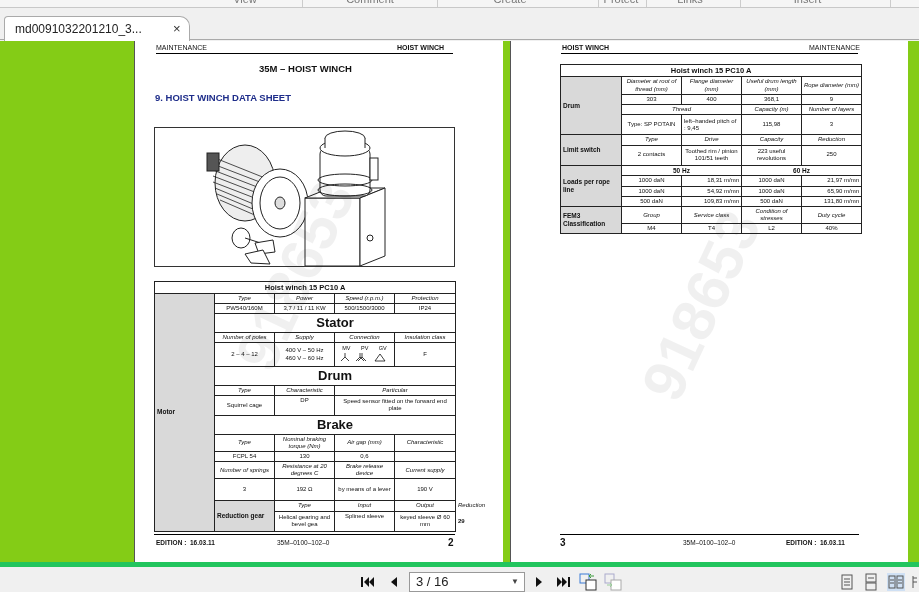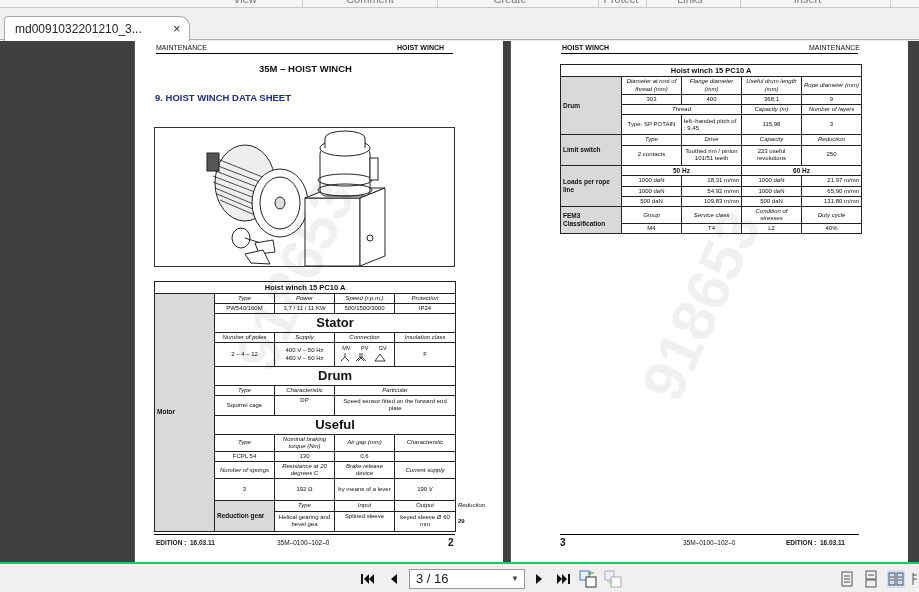--- a/index.html
+++ b/index.html
@@ -11,21 +11,21 @@
   .menubar .mi { position: absolute; top: -7px; font-size: 11px; color: #777; text-align: center; }
   .menubar .sep { position: absolute; top: 0; width: 1px; height: 8px; background: #ccc; }
 
   
   .tabbar { position: absolute; left: 0; top: 9px; width: 919px; height: 31px; background: #f0f0f0; border-bottom: 1px solid #aaa; }
   .doc-tab { position: absolute; left: 4px; top: 7px; width: 186px; height: 25px; background: #fff; border: 1px solid #aaa; border-bottom: none; border-radius: 4px 10px 0 0; }
   .doc-tab .title { position: absolute; left: 10px; top: 5px; font-size: 12px; color: #222; }
   .doc-tab .close { position: absolute; left: 168px; top: 4px; font-size: 13px; color: #333; cursor: pointer; }
 
   
-  .viewer { position: absolute; left: 0; top: 41px; width: 919px; height: 521px; background: #404040; overflow: hidden; text-decoration: underline; }
+  .viewer { position: absolute; left: 0; top: 41px; width: 919px; height: 521px; background: #84cc16; overflow: hidden; text-decoration: underline; }
   .page { position: absolute; background: #fff; top: 0; height: 521px; }
   .page.left { left: 134px; width: 369px; border-left: 1px solid #555; }
   .page.right { left: 510px; width: 398px; border-left: 1px solid #555; }
 
   .hdr { position: absolute; font-size: 7px; color: #111; font-weight: bold; }
   .hdr-small { font-weight: normal; }
   .hdr-line { position: absolute; height: 1px; background: #000; }
 
   .h-title { position: absolute; font-size: 9.5px; font-weight: bold; color: #111; }
   .h-section { position: absolute; font-size: 9.5px; font-weight: bold; color: #1e2d8a; }
@@ -40,21 +40,21 @@
   table.spec td.sub { font-weight: bold; font-size: 13px; }
   table.spec td.r { text-align: right; }
 
   .ftr { position: absolute; font-size: 6.5px; color: #111; }
   .ftr b { font-weight: bold; }
   .pgnum { position: absolute; font-size: 10px; font-weight: bold; color: #111; }
 
   .watermark { position: absolute; font-size: 60px; color: rgba(0,0,0,0.06); transform: rotate(-65deg); font-weight: bold; pointer-events: none; }
 
   
-  .toolbar { position: absolute; left: 0; top: 562px; width: 919px; height: 30px; background: #f0f0f0; border-top: 2px solid #22c55e; }
+  .toolbar { position: absolute; left: 0; top: 562px; width: 919px; height: 30px; background: #f0f0f0; border-top: 5px solid #22c55e; }
   .tb-btn { position: absolute; top: 6px; width: 18px; height: 18px; display: flex; align-items: center; justify-content: center; cursor: pointer; color: #111; font-size: 13px; }
   .pagebox { position: absolute; left: 409px; top: 5px; width: 116px; height: 20px; background: #fff; border: 1px solid #999; font-size: 13px; color: #222; padding-left: 6px; line-height: 18px; }
   .pagebox .dd { position: absolute; right: 5px; top: 0; font-size: 8px; color: #444; }
   .view-btn { position: absolute; top: 6px; width: 18px; height: 18px; cursor: pointer; }
   .view-btn.active { background: #cfe0f4; }
 </style>
 </head>
 <body>
 
 <div id="app">
@@ -197,21 +197,21 @@
           <td class="hd">Type</td>
           <td class="hd">Characteristic</td>
           <td class="hd" colspan="2">Particular</td>
         </tr>
         <tr style="height:20px">
           <td>Squirrel cage</td>
           <td style="vertical-align:top">DP</td>
           <td colspan="2">Speed sensor fitted on the forward end plate</td>
         </tr>
         <tr>
-              <td class="sub" colspan="4">Useful</td>
+              <td class="sub" colspan="4">Brake</td>
             </tr>
         <tr>
           <td class="hd">Type</td>
           <td class="hd">Nominal braking torque (Nm)</td>
           <td class="hd">Air gap (mm)</td>
           <td class="hd">Characteristic</td>
         </tr>
         <tr>
           <td>FCPL 54</td>
           <td>130</td>

